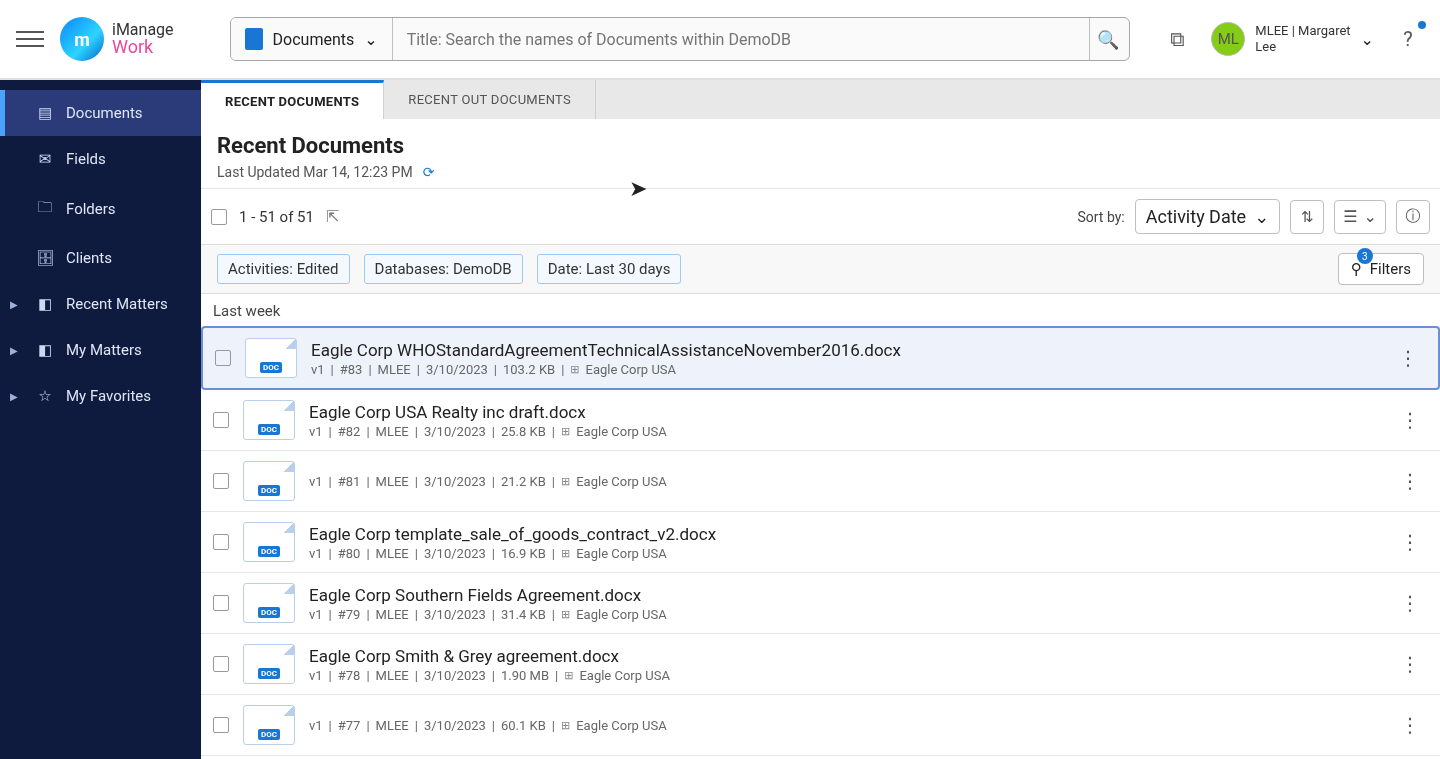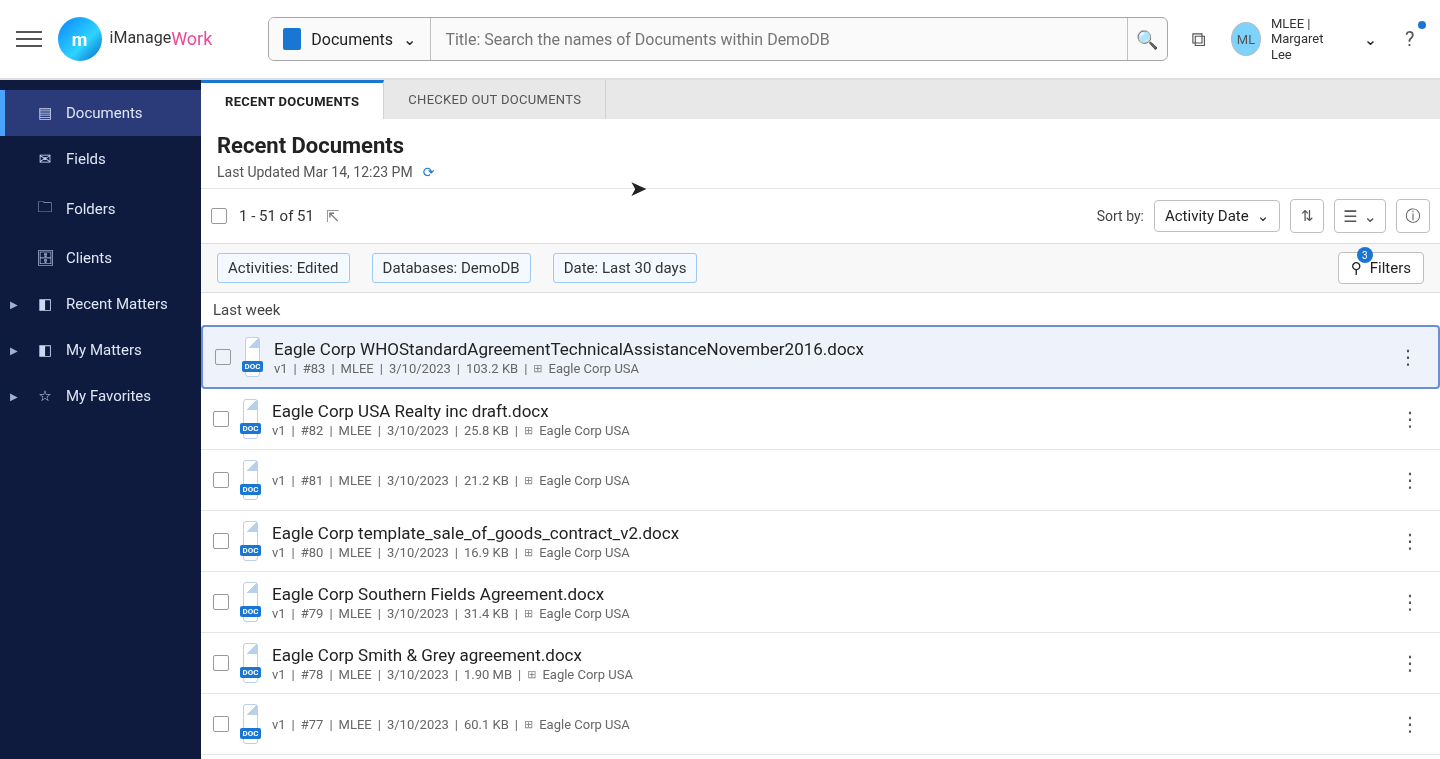--- a/index.html
+++ b/index.html
@@ -2,64 +2,64 @@
 <html><head>
 <meta charset="utf-8">
 <style>
 *{box-sizing:border-box;margin:0;padding:0;font-family:-apple-system,BlinkMacSystemFont,"Segoe UI",Roboto,Arial,sans-serif}
 html,body{width:1440px;height:759px;overflow:hidden;background:#fff;color:#222}
 .topbar{height:80px;display:flex;align-items:center;padding:0 16px;gap:16px;border-bottom:2px solid #e0e0e0}
 .hamburger{width:28px;height:28px;display:flex;flex-direction:column;justify-content:center;gap:5px;cursor:pointer}
 .hamburger span{height:2px;background:#555}
 .logo{display:flex;align-items:center;gap:8px}
 .logo-mark{width:44px;height:44px;border-radius:50%;background:linear-gradient(135deg,#0a84ff 0%,#2dd4ff 60%,#0066cc 100%);position:relative;display:flex;align-items:center;justify-content:center;color:#fff;font-weight:700;font-size:18px}
-.logo-text{display:flex;flex-direction:row;line-height:1}
+.logo-text{display:flex;flex-direction:column;line-height:1}
 .logo-text .l1{font-size:16px;font-weight:400;color:#333}
 .logo-text .l2{font-size:18px;font-weight:400;color:#ec4899}
 .search-wrap{display:flex;margin-left:40px;flex:0 0 900px;height:44px;border:1px solid #a6a6a6;border-radius:6px;overflow:hidden;background:#fafafa}
 .search-scope{display:flex;align-items:center;gap:10px;padding:0 14px;border-right:1px solid #c0c0c0;background:#fafafa;cursor:pointer}
 .scope-icon{width:18px;height:22px;background:#1976d2;border-radius:2px;position:relative}
 .search-input{flex:1;border:none;background:transparent;padding:0 14px;font-size:16px;color:#444;outline:none}
 .search-btn{width:40px;display:flex;align-items:center;justify-content:center;border-left:1px solid #c0c0c0;cursor:pointer;font-size:18px;color:#555}
 .top-right{margin-left:auto;display:flex;align-items:center;gap:18px}
 .tr-icon{width:32px;height:32px;display:flex;align-items:center;justify-content:center;font-size:20px;color:#555;cursor:pointer;position:relative}
-.avatar{width:34px;height:34px;border-radius:50%;border:1px solid #bbb;display:flex;align-items:center;justify-content:center;font-size:13px;color:#555;background:#7dd3fc}
+.avatar{width:34px;height:34px;border-radius:50%;border:1px solid #bbb;display:flex;align-items:center;justify-content:center;font-size:15px;color:#555;background:#84cc16}
 .user-block{display:flex;align-items:center;gap:10px;cursor:pointer}
 .user-text{display:flex;flex-direction:column;line-height:1.2;font-size:13px;color:#333}
 .body{display:flex;height:calc(759px - 80px)}
 .sidebar{width:201px;background:#0f1a3f;color:#dfe6f5;display:flex;flex-direction:column;padding-top:10px}
 .side-item{display:flex;align-items:center;gap:12px;padding:14px 14px 14px 36px;font-size:15px;cursor:pointer;position:relative}
 .side-item.active{background:#2b3a78;border-left:5px solid #4aa3ff;padding-left:31px}
 .side-item .chev{position:absolute;left:10px;font-size:10px;color:#9fb0d9}
 .side-icon{width:18px;display:inline-block;text-align:center;font-size:15px;color:#cdd8f3}
 .main{flex:1;display:flex;flex-direction:column;overflow:hidden;position:relative}
 .tabs{display:flex;background:#e8e8e8;height:39px}
 .tab{padding:0 24px;display:flex;align-items:center;font-size:13px;letter-spacing:.3px;color:#555;cursor:pointer;border-right:1px solid #d0d0d0}
 .tab.active{background:#fff;font-weight:700;color:#222;border-top:3px solid #1976d2}
 .header{padding:14px 16px 8px}
 .header h1{font-size:22px;font-weight:700;color:#222;margin-bottom:6px}
 .header .sub{font-size:14px;color:#555;display:flex;align-items:center;gap:10px}
 .controls{display:flex;align-items:center;padding:10px 10px;border-top:1px solid #e6e6e6;gap:12px}
 .chk{width:16px;height:16px;border:1.5px solid #999;border-radius:2px;cursor:pointer}
 .count{font-size:15px;color:#333}
 .ctrl-right{margin-left:auto;display:flex;align-items:center;gap:10px}
 .sort-label{font-size:14px;color:#444}
-.dd{border:1px solid #bfbfbf;border-radius:4px;padding:6px 10px;display:flex;align-items:center;gap:8px;font-size:15px;cursor:pointer;background:#fff}
+.dd{border:1px solid #bfbfbf;border-radius:4px;padding:6px 10px;display:flex;align-items:center;gap:8px;font-size:18px;cursor:pointer;background:#fff}
 .iconbtn{border:1px solid #bfbfbf;border-radius:4px;width:34px;height:34px;display:flex;align-items:center;justify-content:center;cursor:pointer;background:#fff;color:#555;font-size:15px}
 .viewbtn{border:1px solid #bfbfbf;border-radius:4px;height:34px;padding:0 8px;display:flex;align-items:center;gap:6px;cursor:pointer;background:#fff;color:#555}
 .chips-row{display:flex;align-items:center;padding:8px 16px;background:#f8f8f8;gap:14px;border-top:1px solid #ddd;border-bottom:1px solid #ddd}
 .chip{border:1px solid #9ccaf5;background:#f3f9ff;border-radius:3px;padding:5px 10px;font-size:15px;color:#333;cursor:pointer}
 .filters-btn{margin-left:auto;border:1px solid #bfbfbf;border-radius:4px;padding:6px 12px;display:flex;align-items:center;gap:8px;cursor:pointer;background:#fff;position:relative;font-size:15px}
 .filters-btn .badge{position:absolute;top:-6px;left:18px;background:#1976d2;color:#fff;border-radius:50%;width:16px;height:16px;font-size:10px;display:flex;align-items:center;justify-content:center}
 .list{flex:1;overflow:auto}
 .group-head{padding:8px 12px 6px;font-size:15px;color:#444}
 .row{display:flex;align-items:center;padding:10px 12px;border-bottom:1px solid #e7e7e7;gap:14px;cursor:pointer;position:relative}
 .row.sel{background:#eef3fb;border:2px solid #6b8fd6;border-radius:4px}
 .row .chk{flex:0 0 16px}
-.doc-icon{width:15px;height:40px;border:1px solid #b9d0ed;border-radius:3px;background:#fff;display:flex;align-items:flex-end;justify-content:center;padding-bottom:4px;position:relative}
+.doc-icon{width:52px;height:40px;border:1px solid #b9d0ed;border-radius:3px;background:#fff;display:flex;align-items:flex-end;justify-content:center;padding-bottom:4px;position:relative}
 .doc-icon::before{content:"";position:absolute;top:0;right:0;width:10px;height:10px;background:linear-gradient(135deg,transparent 48%,#b9d0ed 50%)}
 .doc-icon span{font-size:8px;background:#1976d2;color:#fff;padding:1px 3px;border-radius:2px;font-weight:700}
 .row-body{flex:1}
 .doc-title{font-size:17px;color:#222;margin-bottom:2px}
 .doc-meta{font-size:13px;color:#666;display:flex;align-items:center;gap:6px;flex-wrap:wrap}
 .doc-meta .org-icon{font-size:11px;color:#888}
 .row-more{font-size:20px;color:#555;padding:0 8px;cursor:pointer}
 .cursor{position:absolute;left:428px;top:96px;pointer-events:none;z-index:50;font-size:22px}
 .refresh{color:#1976d2;cursor:pointer}
 .dot{position:absolute;top:-2px;right:-2px;width:8px;height:8px;border-radius:50%;background:#1976d2}
@@ -137,21 +137,21 @@
         <span class="chev">▶</span>
         <span class="side-icon">☆</span>
         <span>My Favorites</span>
       </div>
     </div>
 
   <div class="main">
     <div class="cursor">➤</div>
     <div class="tabs" id="tabs">
         <div class="tab active">RECENT DOCUMENTS</div>
-        <div class="tab">CHECKED OUT DOCUMENTS</div>
+        <div class="tab">RECENT OUT DOCUMENTS</div>
       </div>
 
     <div class="header">
       <h1>Recent Documents</h1>
       <div class="sub">
         <span>Last Updated Mar 14, 12:23 PM</span>
         <span class="refresh">⟳</span>
       </div>
     </div>
 
@@ -168,21 +168,21 @@
         <div class="iconbtn">⇅</div>
         <div class="viewbtn">
             <span>☰</span>
             <span>⌄</span>
           </div>
         <div class="iconbtn">ⓘ</div>
       </div>
     </div>
 
     <div class="chips-row">
-      <div id="chips" style="display:flex;gap:22px">
+      <div id="chips" style="display:flex;gap:14px">
           <div class="chip">Activities: Edited</div>
           <div class="chip">Databases: DemoDB</div>
           <div class="chip">Date: Last 30 days</div>
         </div>
       <div class="filters-btn">
         <span>⚲</span>
         <span class="badge">3</span>
         <span>Filters</span>
       </div>
     </div>

